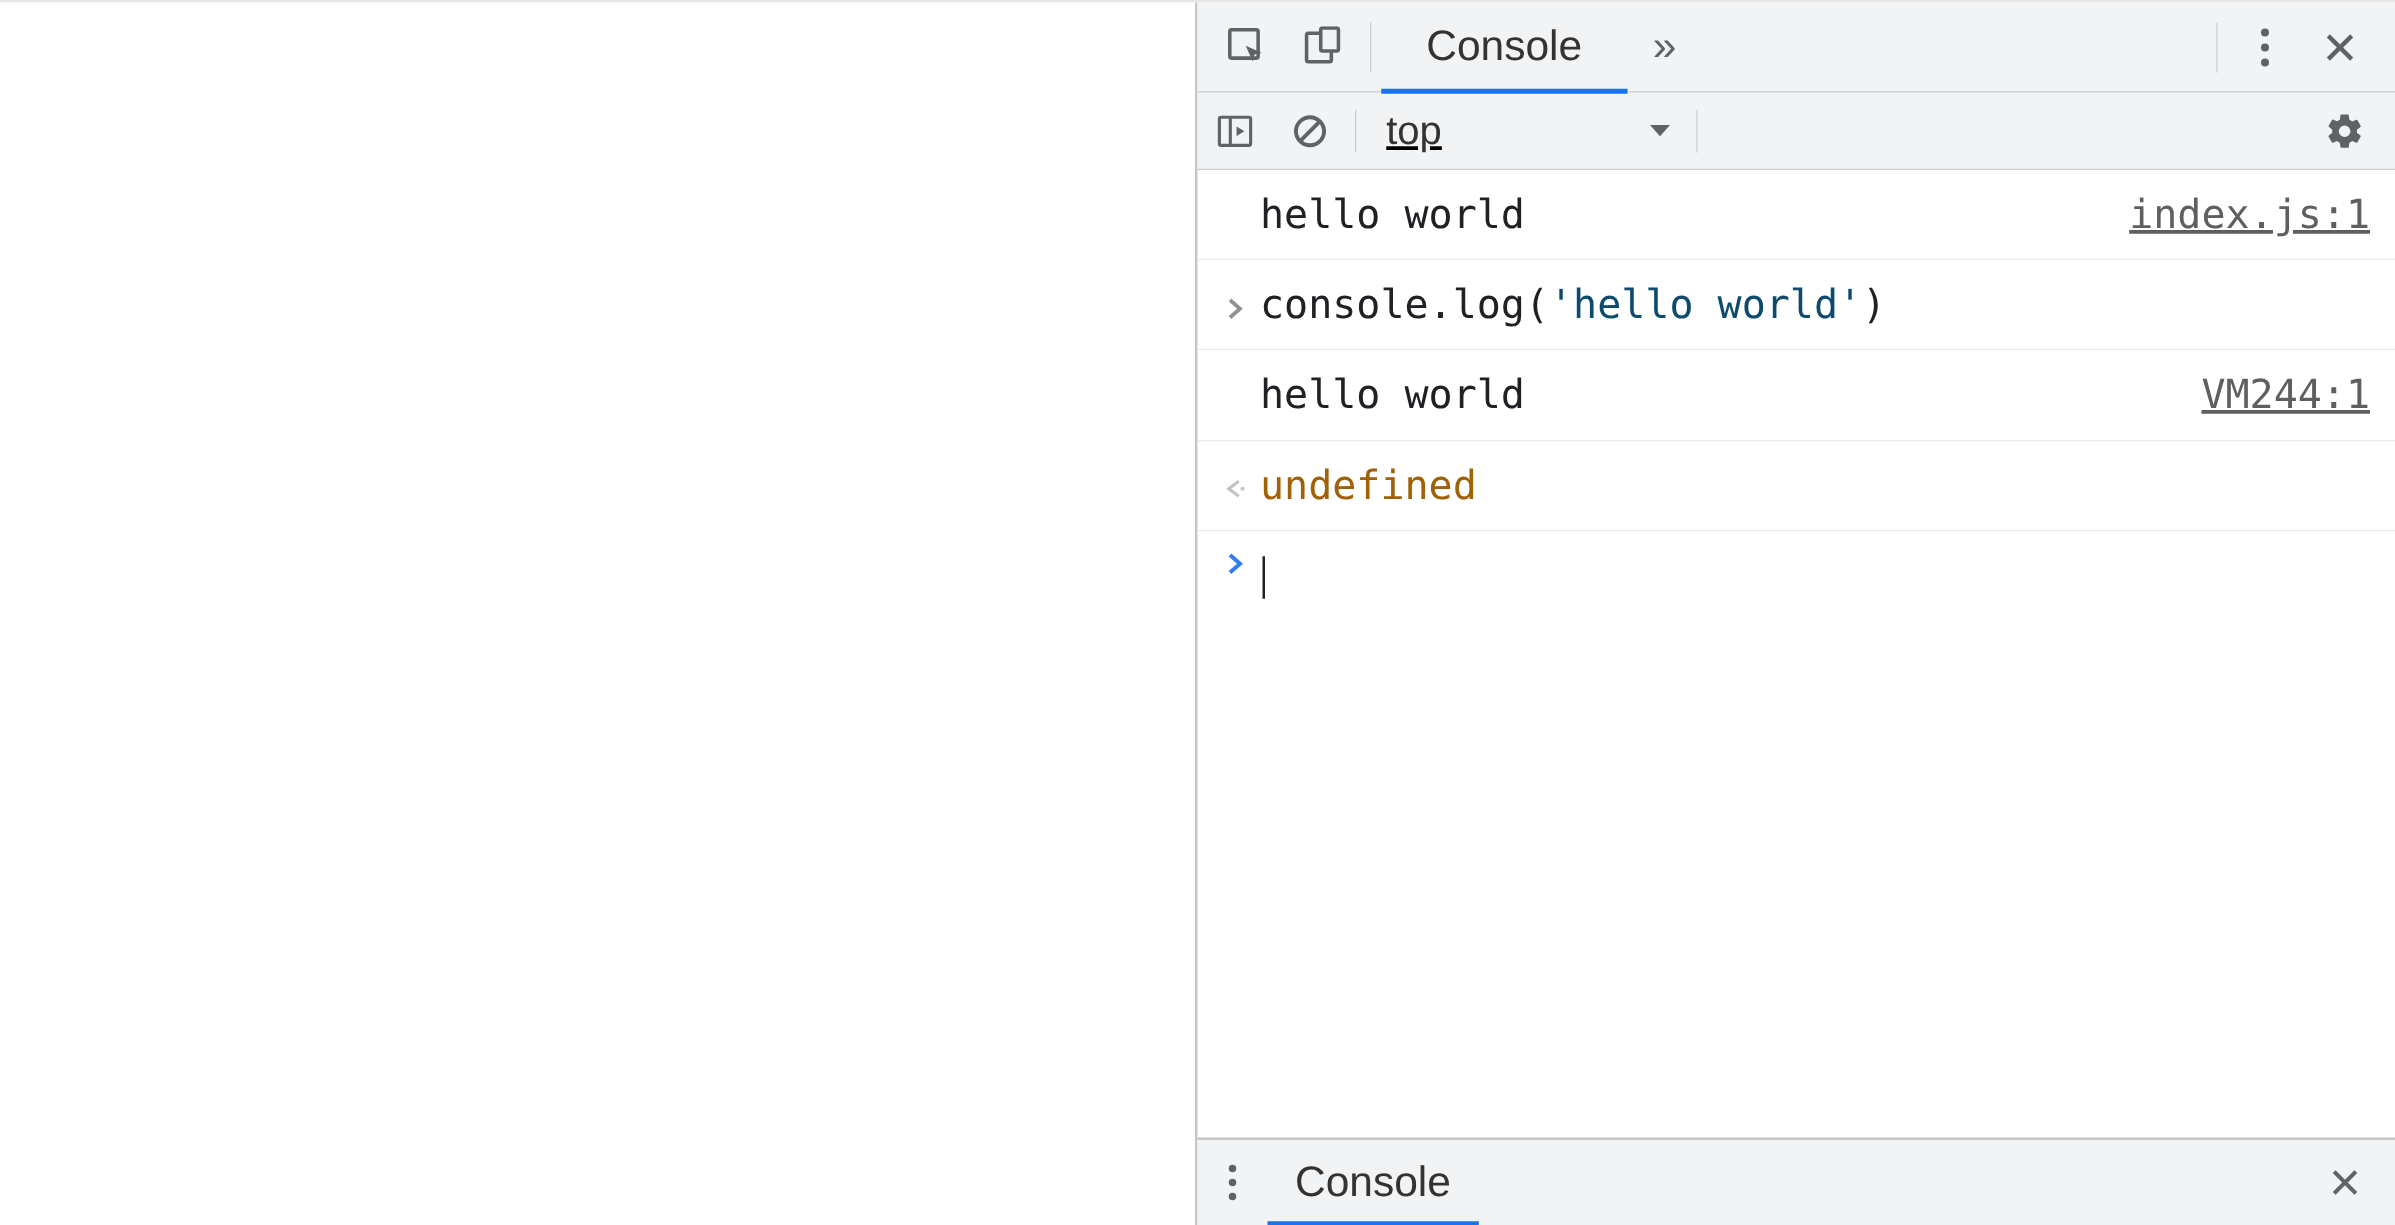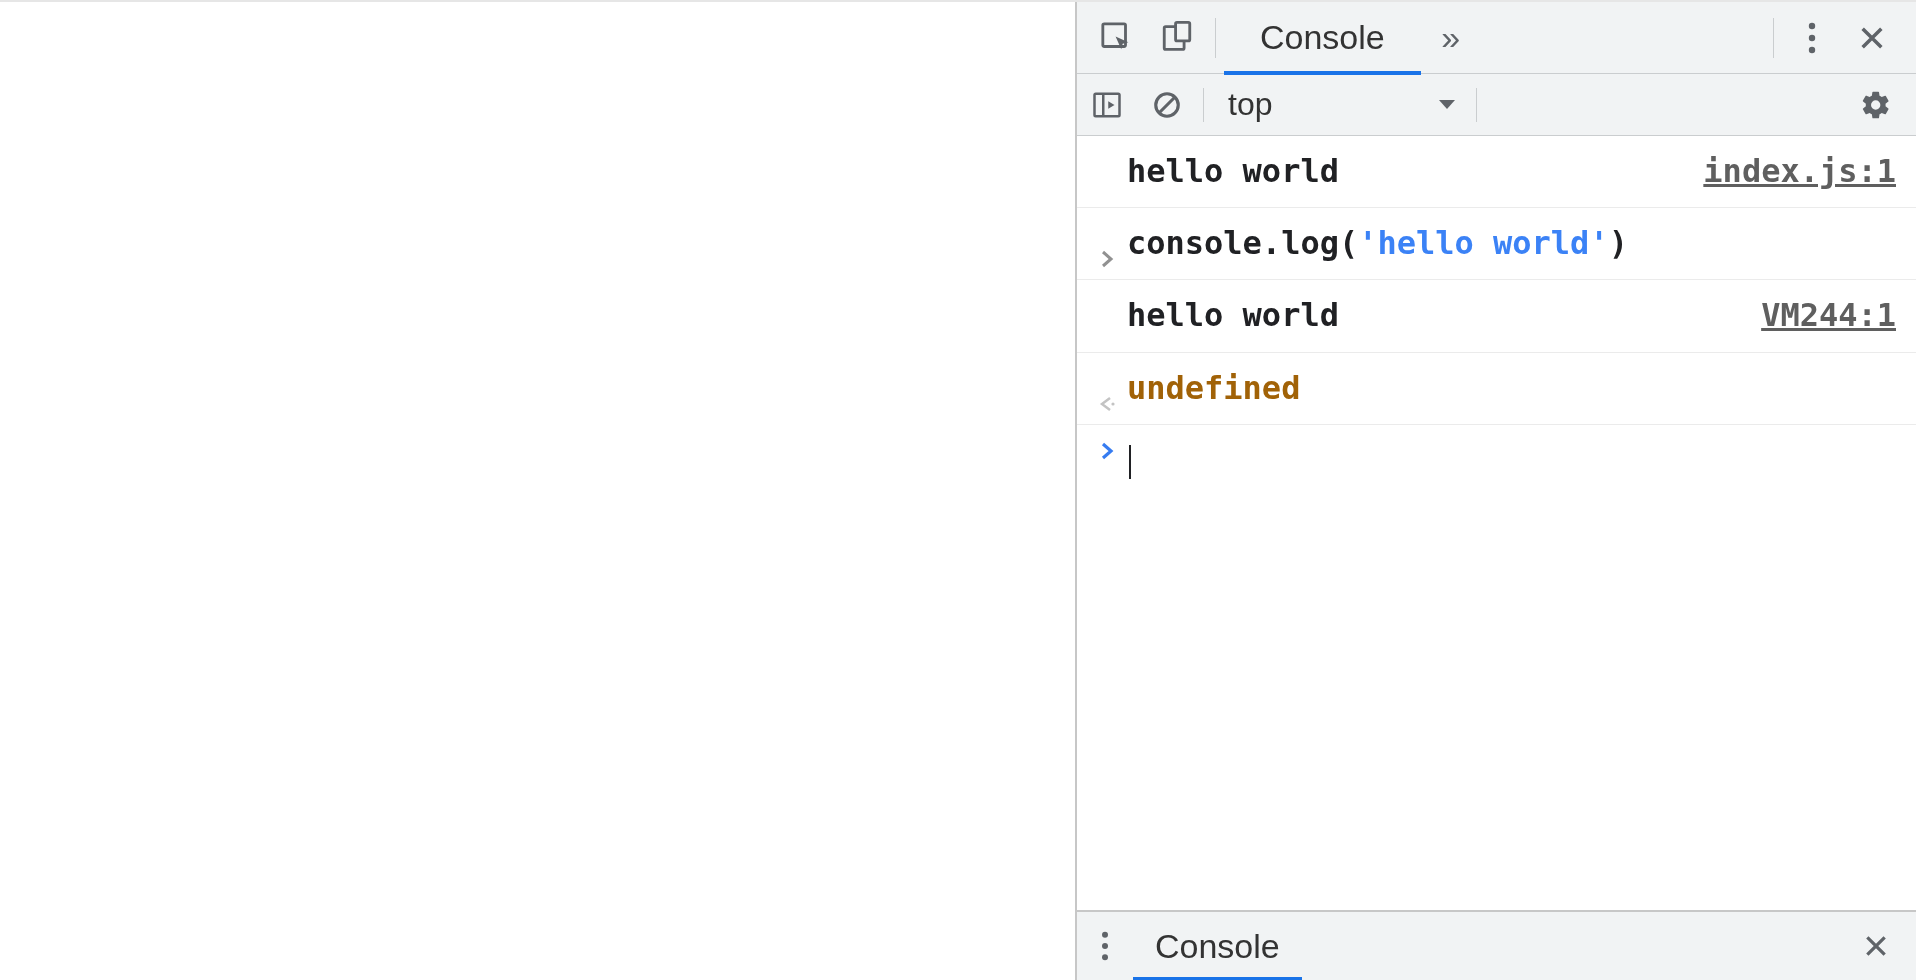--- a/index.html
+++ b/index.html
@@ -1,47 +1,47 @@
 <!DOCTYPE html>
 <html><head>
 <meta charset="utf-8">
 <style>
   * { box-sizing: border-box; margin: 0; padding: 0; }
   html, body { width: 1916px; height: 980px; font-family: "Segoe UI", Arial, sans-serif; background: #fff; }
   .root { display: flex; width: 100%; height: 100%; border-top: 2px solid #e6e6e6; }
   .page-pane { flex: 1; background: #fff; }
-  .devtools { width: 841px; border-left: 2px solid #c7c7c7; display: flex; flex-direction: column; background: #fff; }
+  .devtools { width: 960px; border-left: 2px solid #c7c7c7; display: flex; flex-direction: column; background: #fff; }
 
   
   .tabstrip { height: 72px; background: #f1f3f4; border-bottom: 1px solid #cacdcf; display: flex; align-items: center; position: relative; }
   .tabstrip .icon-btn { width: 60px; height: 72px; display: flex; align-items: center; justify-content: center; color: #5f6368; }
   .tabstrip .element-picker { margin-left: 10px; }
   .tabstrip .vsep { width: 1px; height: 40px; background: #cacdcf; margin: 0 8px; }
   .tabstrip .tab { height: 72px; display: flex; align-items: center; padding: 0 36px; font-size: 34px; color: #333; position: relative; }
   .tabstrip .tab.active::after { content: ""; position: absolute; left: 0; right: 0; bottom: -1px; height: 4px; background: #1a73e8; }
   .tabstrip .spacer { flex: 1; }
   .tabstrip .right-group { display: flex; align-items: center; margin-right: 14px; }
 
   
-  .console-toolbar { height: 62px; border-bottom: 1px solid #cacdcf; display: flex; align-items: center; background: #f1f3f4; }
+  .console-toolbar { height: 62px; border-bottom: 1px solid #cacdcf; display: flex; align-items: center; background: #f1f3f4; text-decoration: underline; }
   .console-toolbar .tool-btn { width: 60px; height: 62px; display: flex; align-items: center; justify-content: center; color: #5f6368; }
   .console-toolbar .vsep { width: 1px; height: 34px; background: #cacdcf; margin: 0 6px; }
   .context-select { flex: 0 0 auto; display: flex; align-items: center; height: 44px; padding: 0 14px 0 18px; font-size: 32px; color: #333; min-width: 260px; justify-content: space-between; }
   .context-select .caret { color: #5f6368; margin-left: 14px; }
   .console-toolbar .spacer { flex: 1; }
 
   
   .console-body { flex: 1; overflow: auto; font-family: Consolas, Menlo, monospace; font-size: 32px; line-height: 1.6; }
-  .row { display: flex; align-items: flex-end; border-bottom: 1px solid #ebebeb; padding: 10px 20px 10px 10px; font-weight: bold; }
+  .row { display: flex; align-items: center; border-bottom: 1px solid #ebebeb; padding: 10px 20px 10px 10px; }
   .row .gutter { width: 40px; display: flex; justify-content: center; padding-top: 6px; color: #919191; flex-shrink: 0; }
   .row .msg { flex: 1; color: #202124; }
   .row .src { color: #5f5f5f; text-decoration: underline; white-space: nowrap; margin-left: 20px; }
   .row .result-undef { color: #a16207; }
   .code-call { color: #202124; margin-top: 24px; }
-  .code-str { color: #3b82f6; }
+  .code-str { color: #0c4a6e; }
   .prompt-row { display: flex; align-items: flex-start; padding: 10px 20px 10px 10px; }
   .prompt-row .gutter { width: 40px; display: flex; justify-content: center; padding-top: 6px; color: #367cf1; flex-shrink: 0; }
   .cursor { display: inline-block; width: 2px; height: 34px; background: #202124; vertical-align: middle; margin-left: 2px; }
 
   
   .drawer { height: 70px; border-top: 2px solid #c7c7c7; background: #f1f3f4; display: flex; align-items: center; position: relative; }
   .drawer .icon-btn { width: 56px; height: 70px; display: flex; align-items: center; justify-content: center; color: #5f6368; }
   .drawer .tab { height: 70px; display: flex; align-items: center; padding: 0 22px; font-size: 34px; color: #333; position: relative; }
   .drawer .tab.active::after { content: ""; position: absolute; left: 0; right: 0; bottom: 0; height: 4px; background: #1a73e8; }
   .drawer .spacer { flex: 1; }

